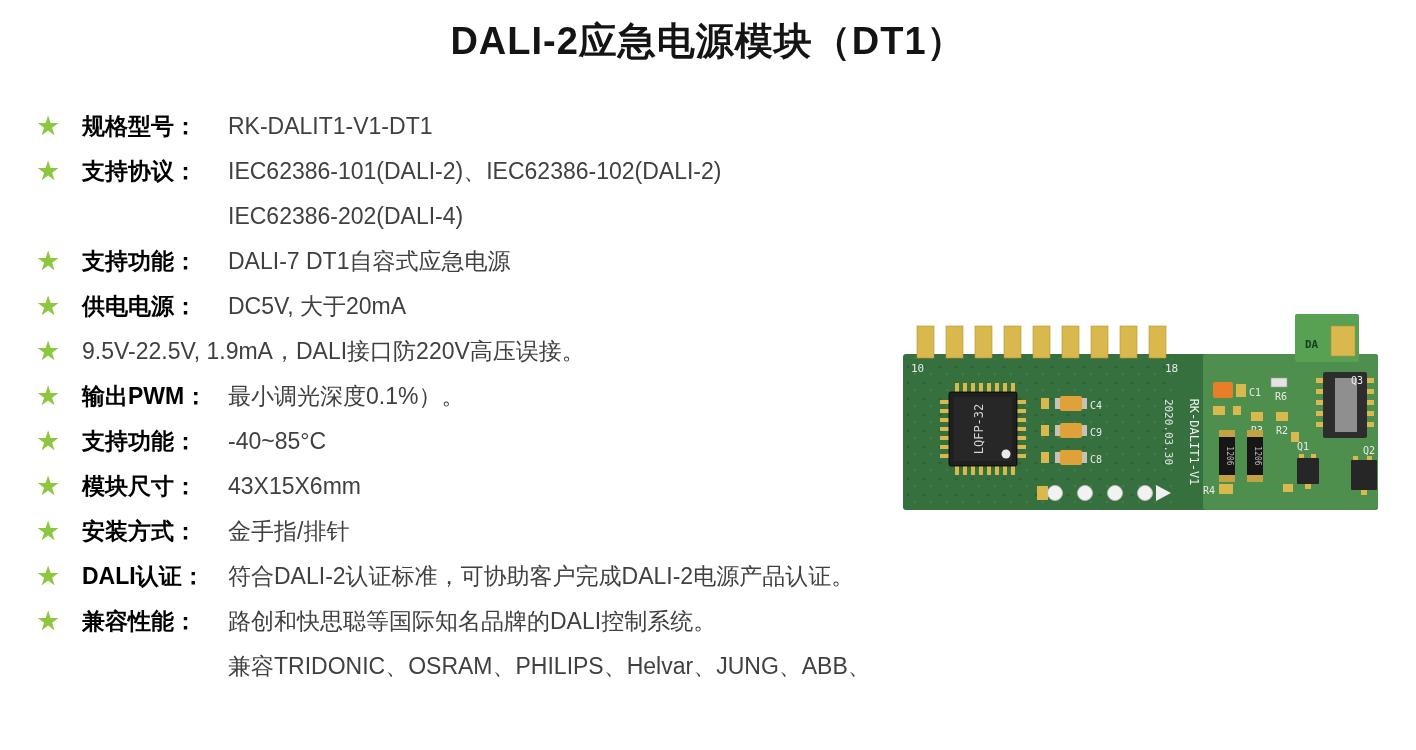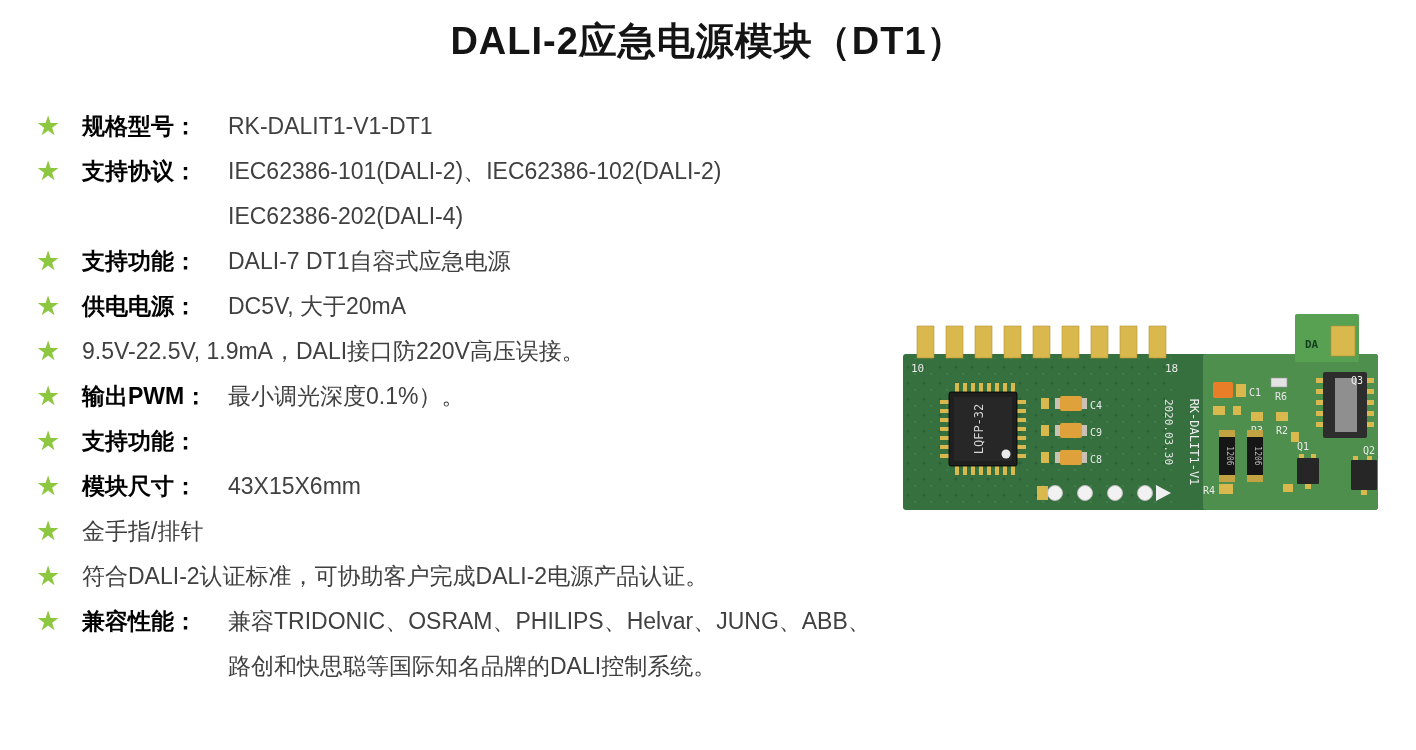--- a/index.html
+++ b/index.html
@@ -99,46 +99,51 @@
       <div class="spec-row">
         <span class="star">★</span>
         <span class="label">输出PWM：</span>
         <div class="value">
           <div class="value-line">最小调光深度0.1%）。</div>
         </div>
       </div>
       <div class="spec-row">
         <span class="star">★</span>
         <span class="label">支持功能：</span>
+        <div class="value">
+          <div class="value-line">-40~85°C</div>
+        </div>
       </div>
       <div class="spec-row">
         <span class="star">★</span>
         <span class="label">模块尺寸：</span>
         <div class="value">
           <div class="value-line">43X15X6mm</div>
         </div>
       </div>
       <div class="spec-row">
         <span class="star">★</span>
+        <span class="label">安装方式：</span>
         <div class="value">
           <div class="value-line">金手指/排针</div>
         </div>
       </div>
       <div class="spec-row">
         <span class="star">★</span>
+        <span class="label">DALI认证：</span>
         <div class="value">
           <div class="value-line">符合DALI-2认证标准，可协助客户完成DALI-2电源产品认证。</div>
         </div>
       </div>
       <div class="spec-row">
         <span class="star">★</span>
         <span class="label">兼容性能：</span>
         <div class="value">
+          <div class="value-line">路创和快思聪等国际知名品牌的DALI控制系统。</div>
           <div class="value-line">兼容TRIDONIC、OSRAM、PHILIPS、Helvar、JUNG、ABB、</div>
-          <div class="value-line">路创和快思聪等国际知名品牌的DALI控制系统。</div>
         </div>
       </div>
     </div>
 
   <div class="pcb">
     <svg viewBox="0 0 480 208" width="480" height="208">
       <defs>
         <pattern id="vias" width="16" height="16" patternUnits="userSpaceOnUse">
           <circle cx="5" cy="5" r="1.6" fill="#2c6136"></circle>
           <circle cx="12" cy="12" r="1.3" fill="#3f7d49"></circle>

